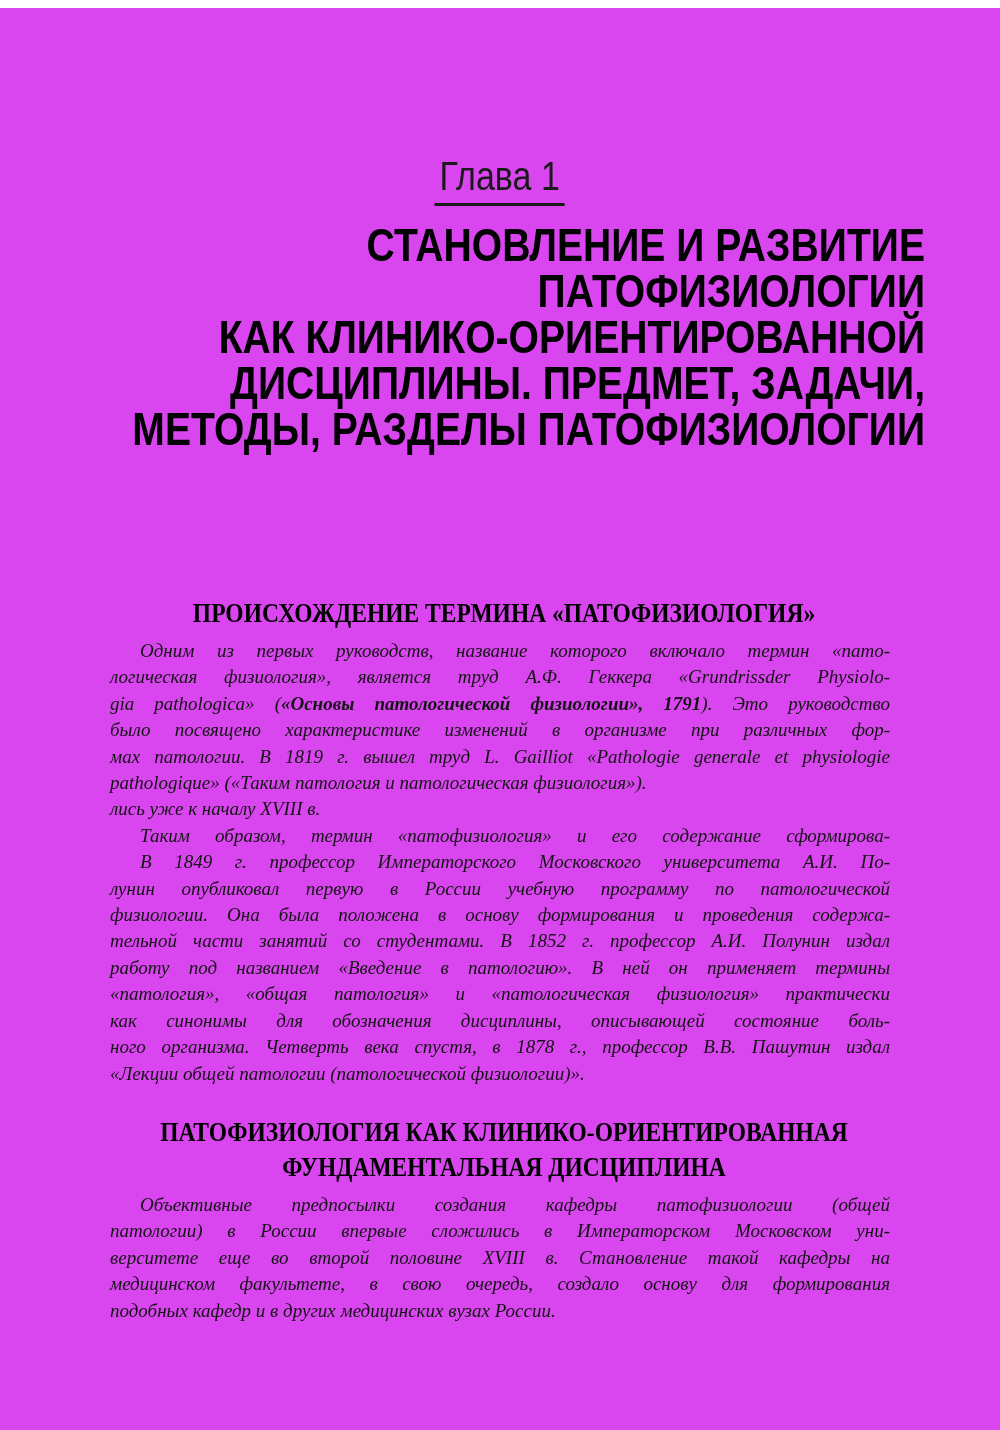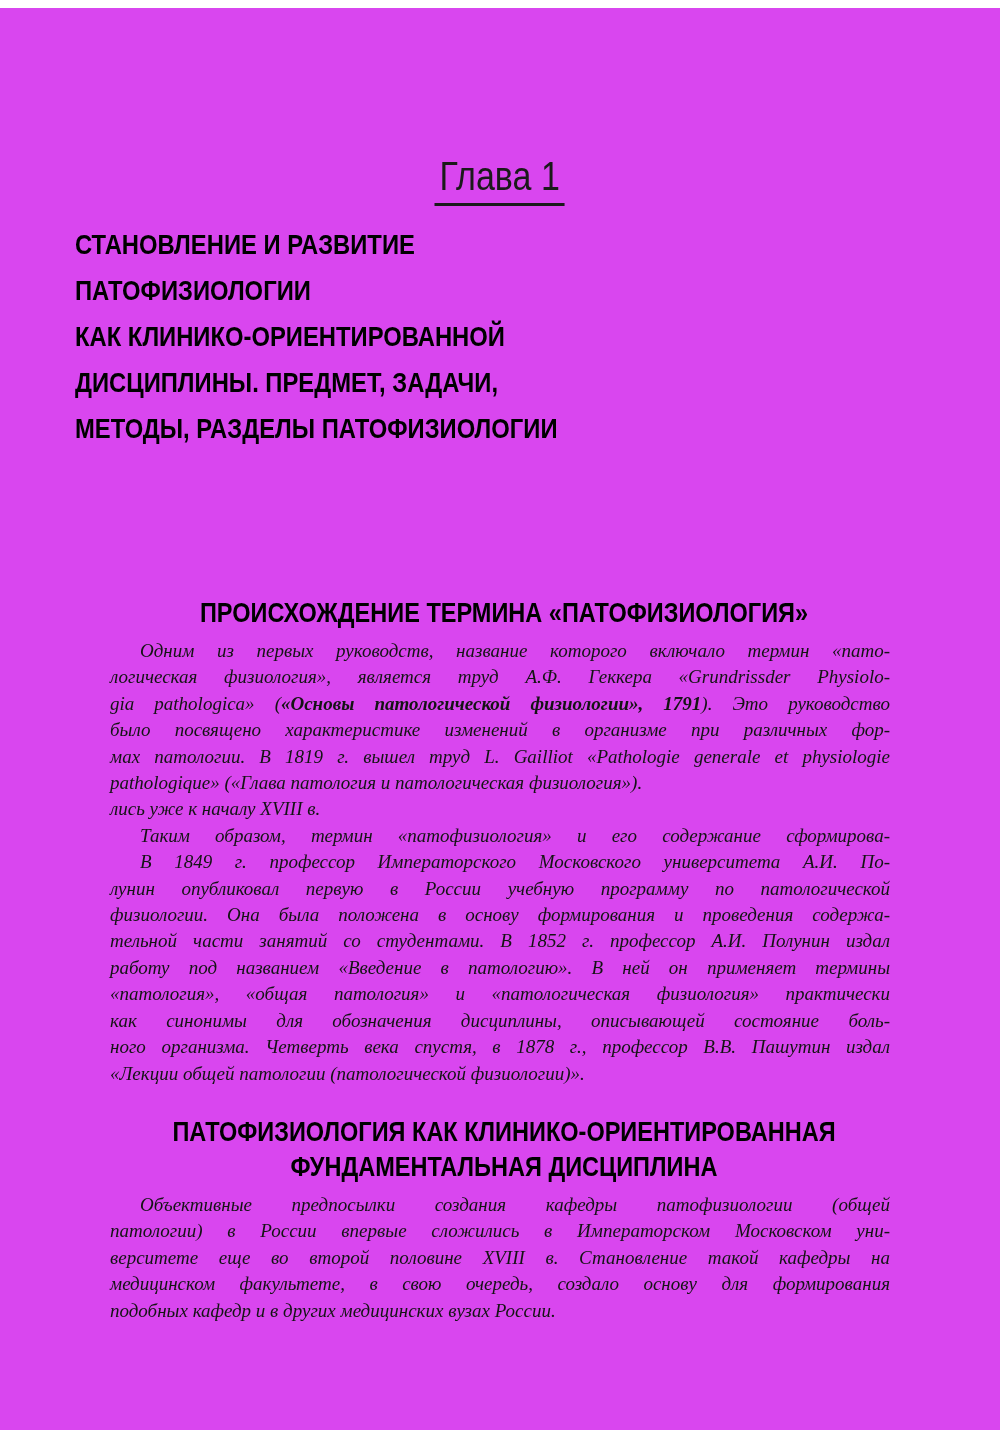--- a/index.html
+++ b/index.html
@@ -29,37 +29,37 @@
     line-height: 1.0;
     color: #1a1a1a;
     padding: 0 6px 7px 6px;
     border-bottom: 3px solid #1a1a1a;
     transform: scaleX(0.85);
     transform-origin: 50% 50%;
   }
   
   .chapter-title {
     margin: 16px auto 0 auto;
-    text-align: left;
+    text-align: right;
     font-family: "Liberation Sans", sans-serif;
     font-weight: 700;
-    font-size: 28px;
+    font-size: 46px;
     line-height: 46px;
     color: #000000;
   }
   .chapter-title .tl {
     display: block;
     transform: scaleX(0.85);
     transform-origin: 50% 50%;
   }
   
   .section-heading {
     margin: 0;
     text-align: center;
-    font-family: Liberation Sans, sans-serif;
+    font-family: Liberation Serif, serif;
     font-weight: 700;
     font-size: 28px;
     line-height: 35px;
     color: #000000;
     padding-left: 8px;
   }
   .section-heading .hl {
     display: block;
     transform: scaleX(0.84);
     transform-origin: 50% 50%;
@@ -106,21 +106,21 @@
     <span class="hl">ПРОИСХОЖДЕНИЕ ТЕРМИНА «ПАТОФИЗИОЛОГИЯ»</span>
   </h2>
 
   <div class="textblock">
     <div class="para">
       <div class="bline first">Одним из первых руководств, название которого включало термин «пато-</div>
       <div class="bline">логическая физиология», является труд А.Ф. Геккера «Grundrissder Physiolo-</div>
       <div class="bline"><span>gia pathologica» (</span><b>«Основы патологической физиологии», 1791</b><span>). Это руководство</span></div>
       <div class="bline">было посвящено характеристике изменений в организме при различных фор-</div>
       <div class="bline">мах патологии. В 1819 г. вышел труд L. Gailliot «Pathologie generale et physiologie</div>
-      <div class="bline end">pathologique» («Глава патология и патологическая физиология»).</div>
+      <div class="bline end">pathologique» («Таким патология и патологическая физиология»).</div>
     </div>
     <div class="para">
       <div class="bline end">лись уже к началу XVIII в.</div>
       <div class="bline first">Таким образом, термин «патофизиология» и его содержание сформирова-</div>
     </div>
     <div class="para">
       <div class="bline first">В 1849 г. профессор Императорского Московского университета А.И. По-</div>
       <div class="bline">лунин опубликовал первую в России учебную программу по патологической</div>
       <div class="bline">физиологии. Она была положена в основу формирования и проведения содержа-</div>
       <div class="bline">тельной части занятий со студентами. В 1852 г. профессор А.И. Полунин издал</div>

